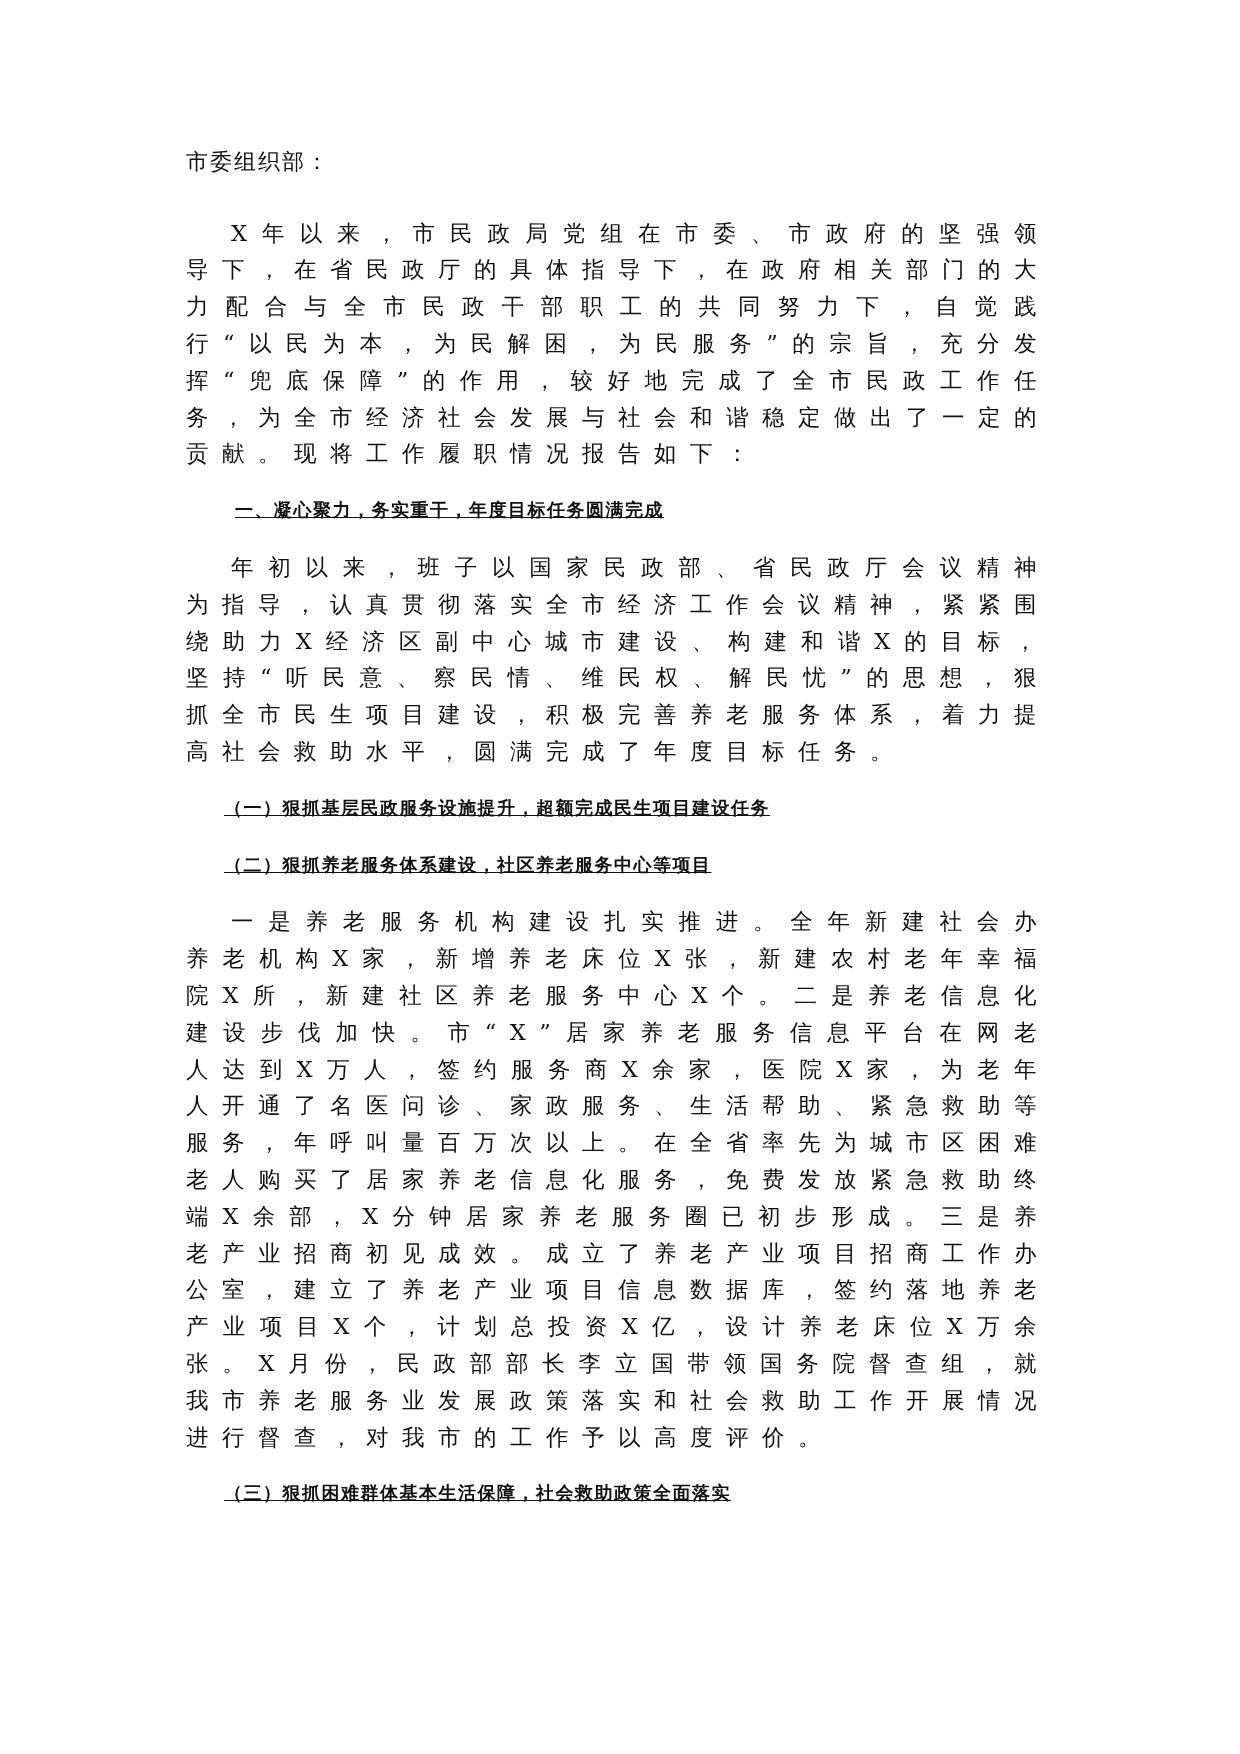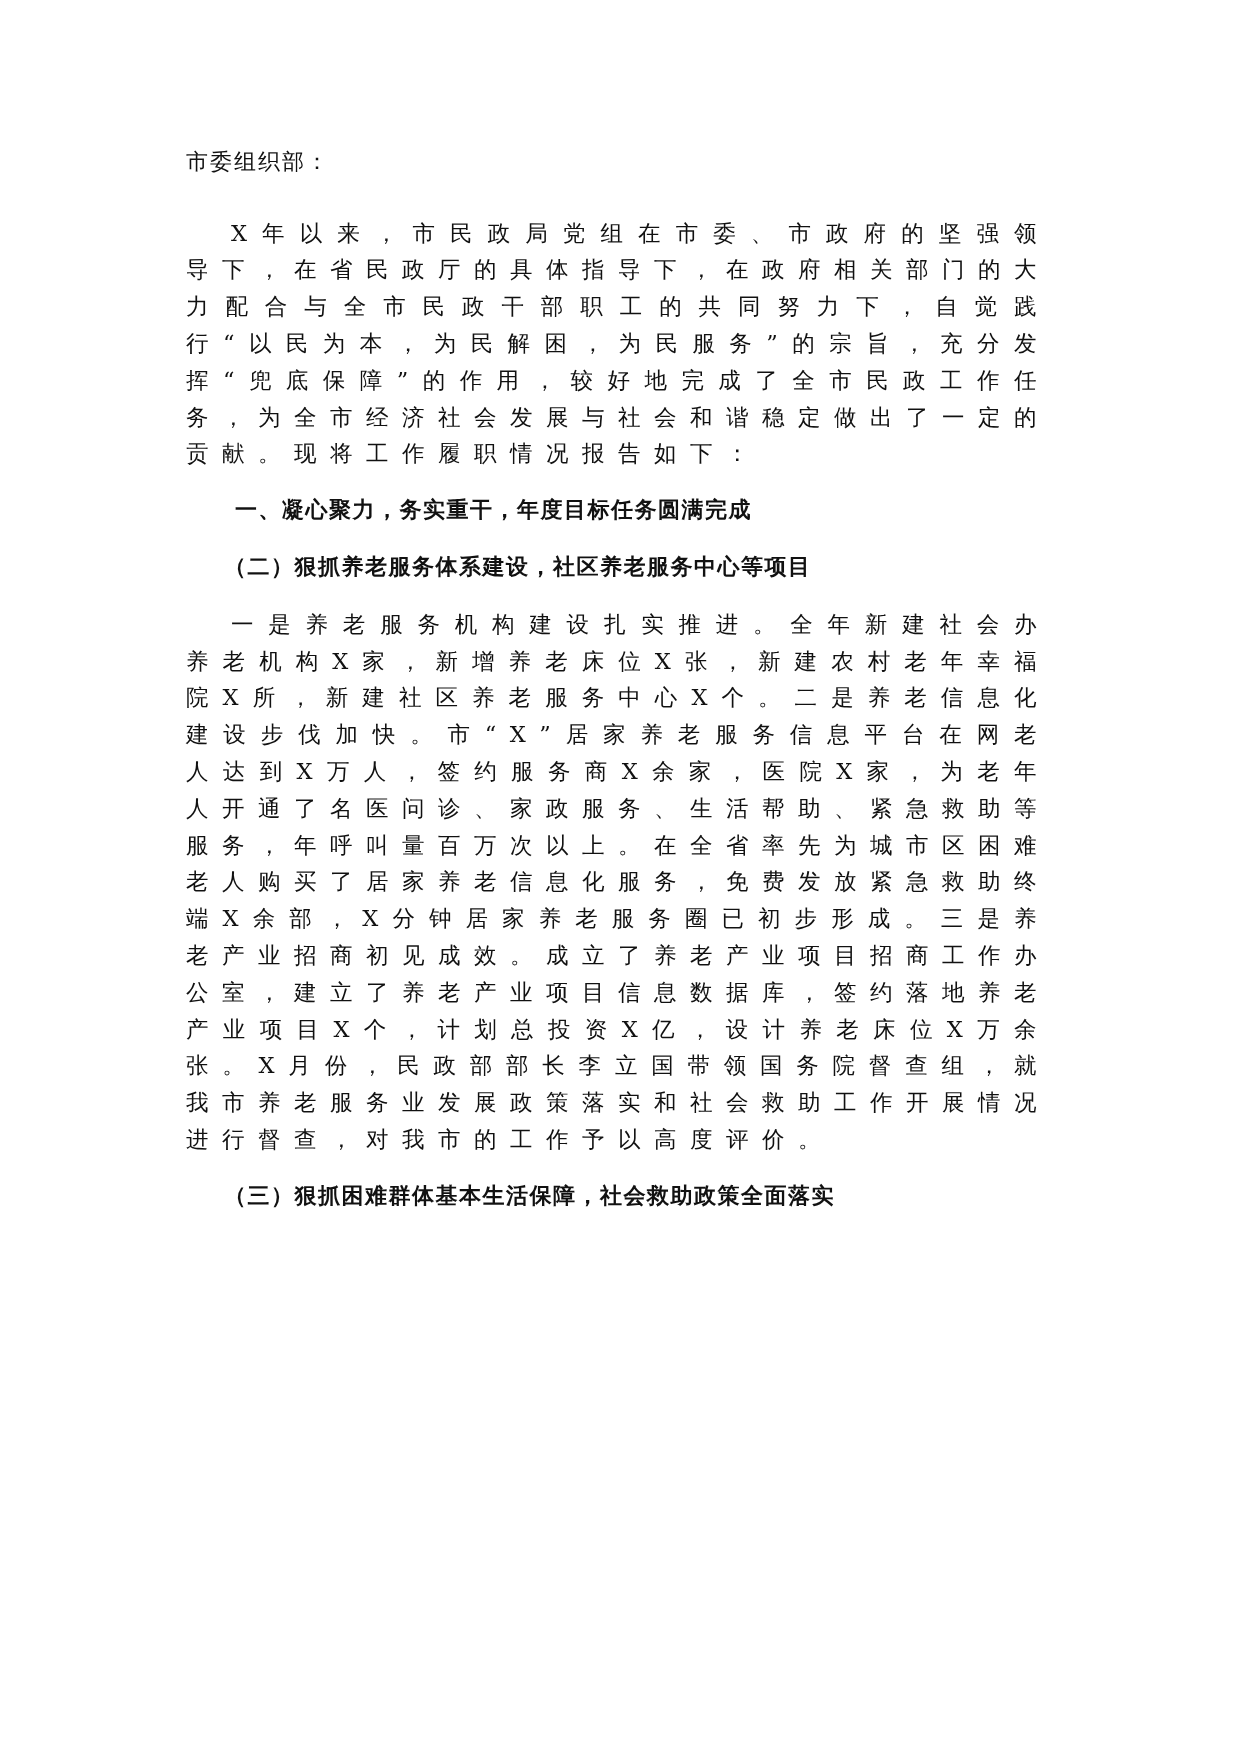--- a/index.html
+++ b/index.html
@@ -33,39 +33,42 @@
       margin: 1px 0 20px 0;
       text-indent: 2em;
       text-align: justify;
       text-justify: inter-character;
       letter-spacing: 13.5px;
       word-break: break-all;
     }
     .heading {
       font-family: "DejaVu Sans", "Liberation Sans", sans-serif;
       font-weight: bold;
-      font-size: 22px;
+      font-size: 18px;
       line-height: 36.8px;
       margin: 0 0 20px 0;
       padding-left: 49px;
       letter-spacing: 1.5px;
+      text-decoration: underline;
     }
     .heading.sub {
       padding-left: 38px;
     }
   </style>
 </head>
 <body>
 
 <div class="page">
   <p class="salutation">市委组织部：</p>
 
   <p class="para">X年以来，市民政局党组在市委、市政府的坚强领导下，在省民政厅的具体指导下，在政府相关部门的大力配合与全市民政干部职工的共同努力下，自觉践行“以民为本，为民解困，为民服务”的宗旨，充分发挥“兜底保障”的作用，较好地完成了全市民政工作任务，为全市经济社会发展与社会和谐稳定做出了一定的贡献。现将工作履职情况报告如下：</p>
 
   <h2 class="heading">一、凝心聚力，务实重干，年度目标任务圆满完成</h2>
+  <p class="para">年初以来，班子以国家民政部、省民政厅会议精神为指导，认真贯彻落实全市经济工作会议精神，紧紧围绕助力X经济区副中心城市建设、构建和谐X的目标，坚持“听民意、察民情、维民权、解民忧”的思想，狠抓全市民生项目建设，积极完善养老服务体系，着力提高社会救助水平，圆满完成了年度目标任务。</p>
 
+  <h3 class="heading sub">（一）狠抓基层民政服务设施提升，超额完成民生项目建设任务</h3>
 
   <h3 class="heading sub">（二）狠抓养老服务体系建设，社区养老服务中心等项目</h3>
   <p class="para">一是养老服务机构建设扎实推进。全年新建社会办养老机构X家，新增养老床位X张，新建农村老年幸福院X所，新建社区养老服务中心X个。二是养老信息化建设步伐加快。市“X”居家养老服务信息平台在网老人达到X万人，签约服务商X余家，医院X家，为老年人开通了名医问诊、家政服务、生活帮助、紧急救助等服务，年呼叫量百万次以上。在全省率先为城市区困难老人购买了居家养老信息化服务，免费发放紧急救助终端X余部，X分钟居家养老服务圈已初步形成。三是养老产业招商初见成效。成立了养老产业项目招商工作办公室，建立了养老产业项目信息数据库，签约落地养老产业项目X个，计划总投资X亿，设计养老床位X万余张。X月份，民政部部长李立国带领国务院督查组，就我市养老服务业发展政策落实和社会救助工作开展情况进行督查，对我市的工作予以高度评价。</p>
 
   <h3 class="heading sub">（三）狠抓困难群体基本生活保障，社会救助政策全面落实</h3>
 
 </div>
 
 </body></html>

